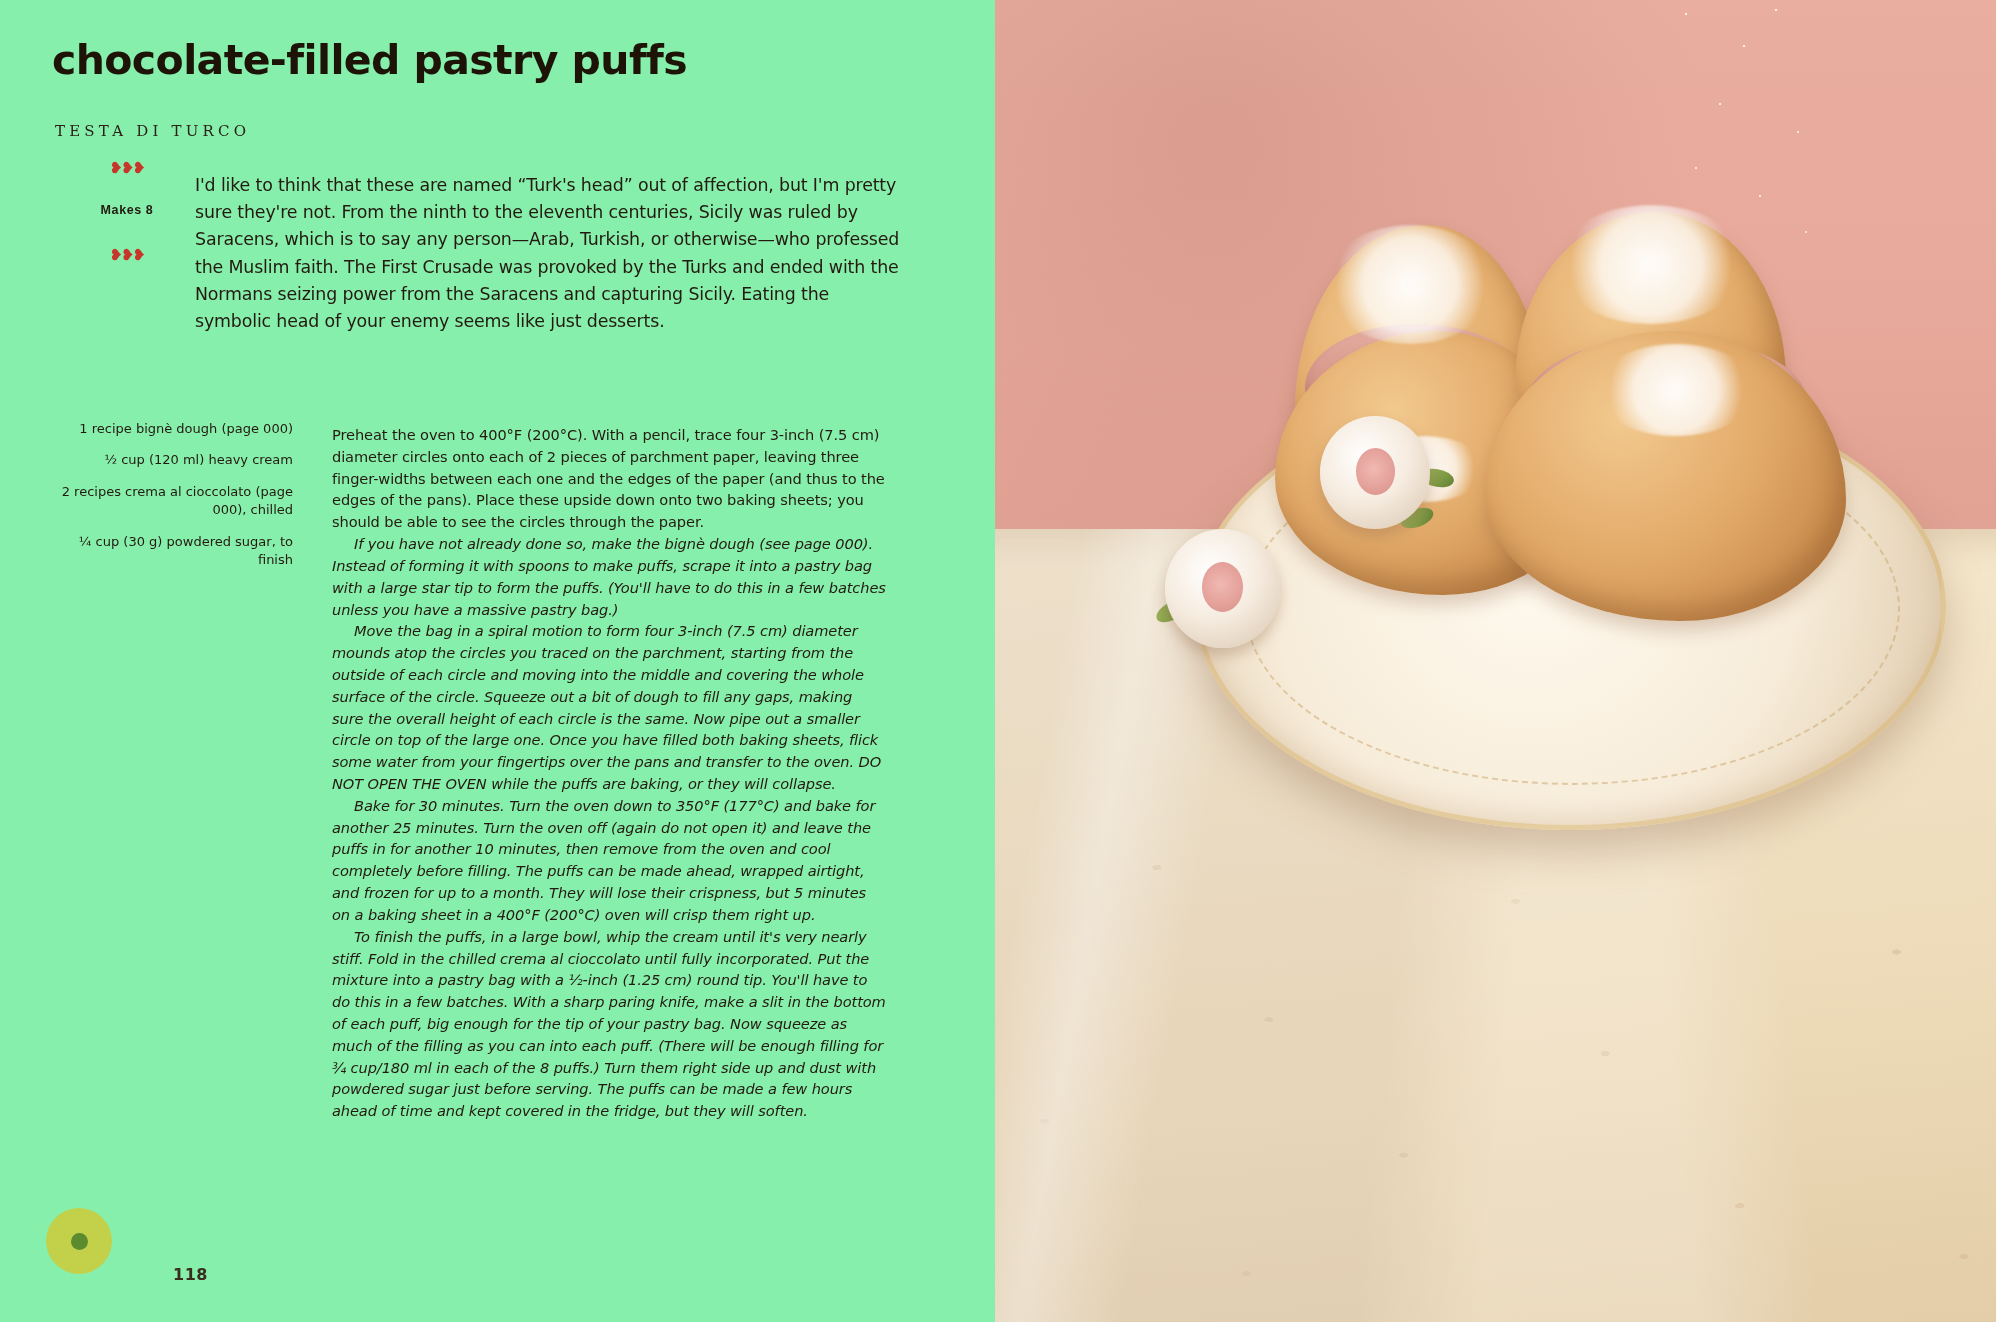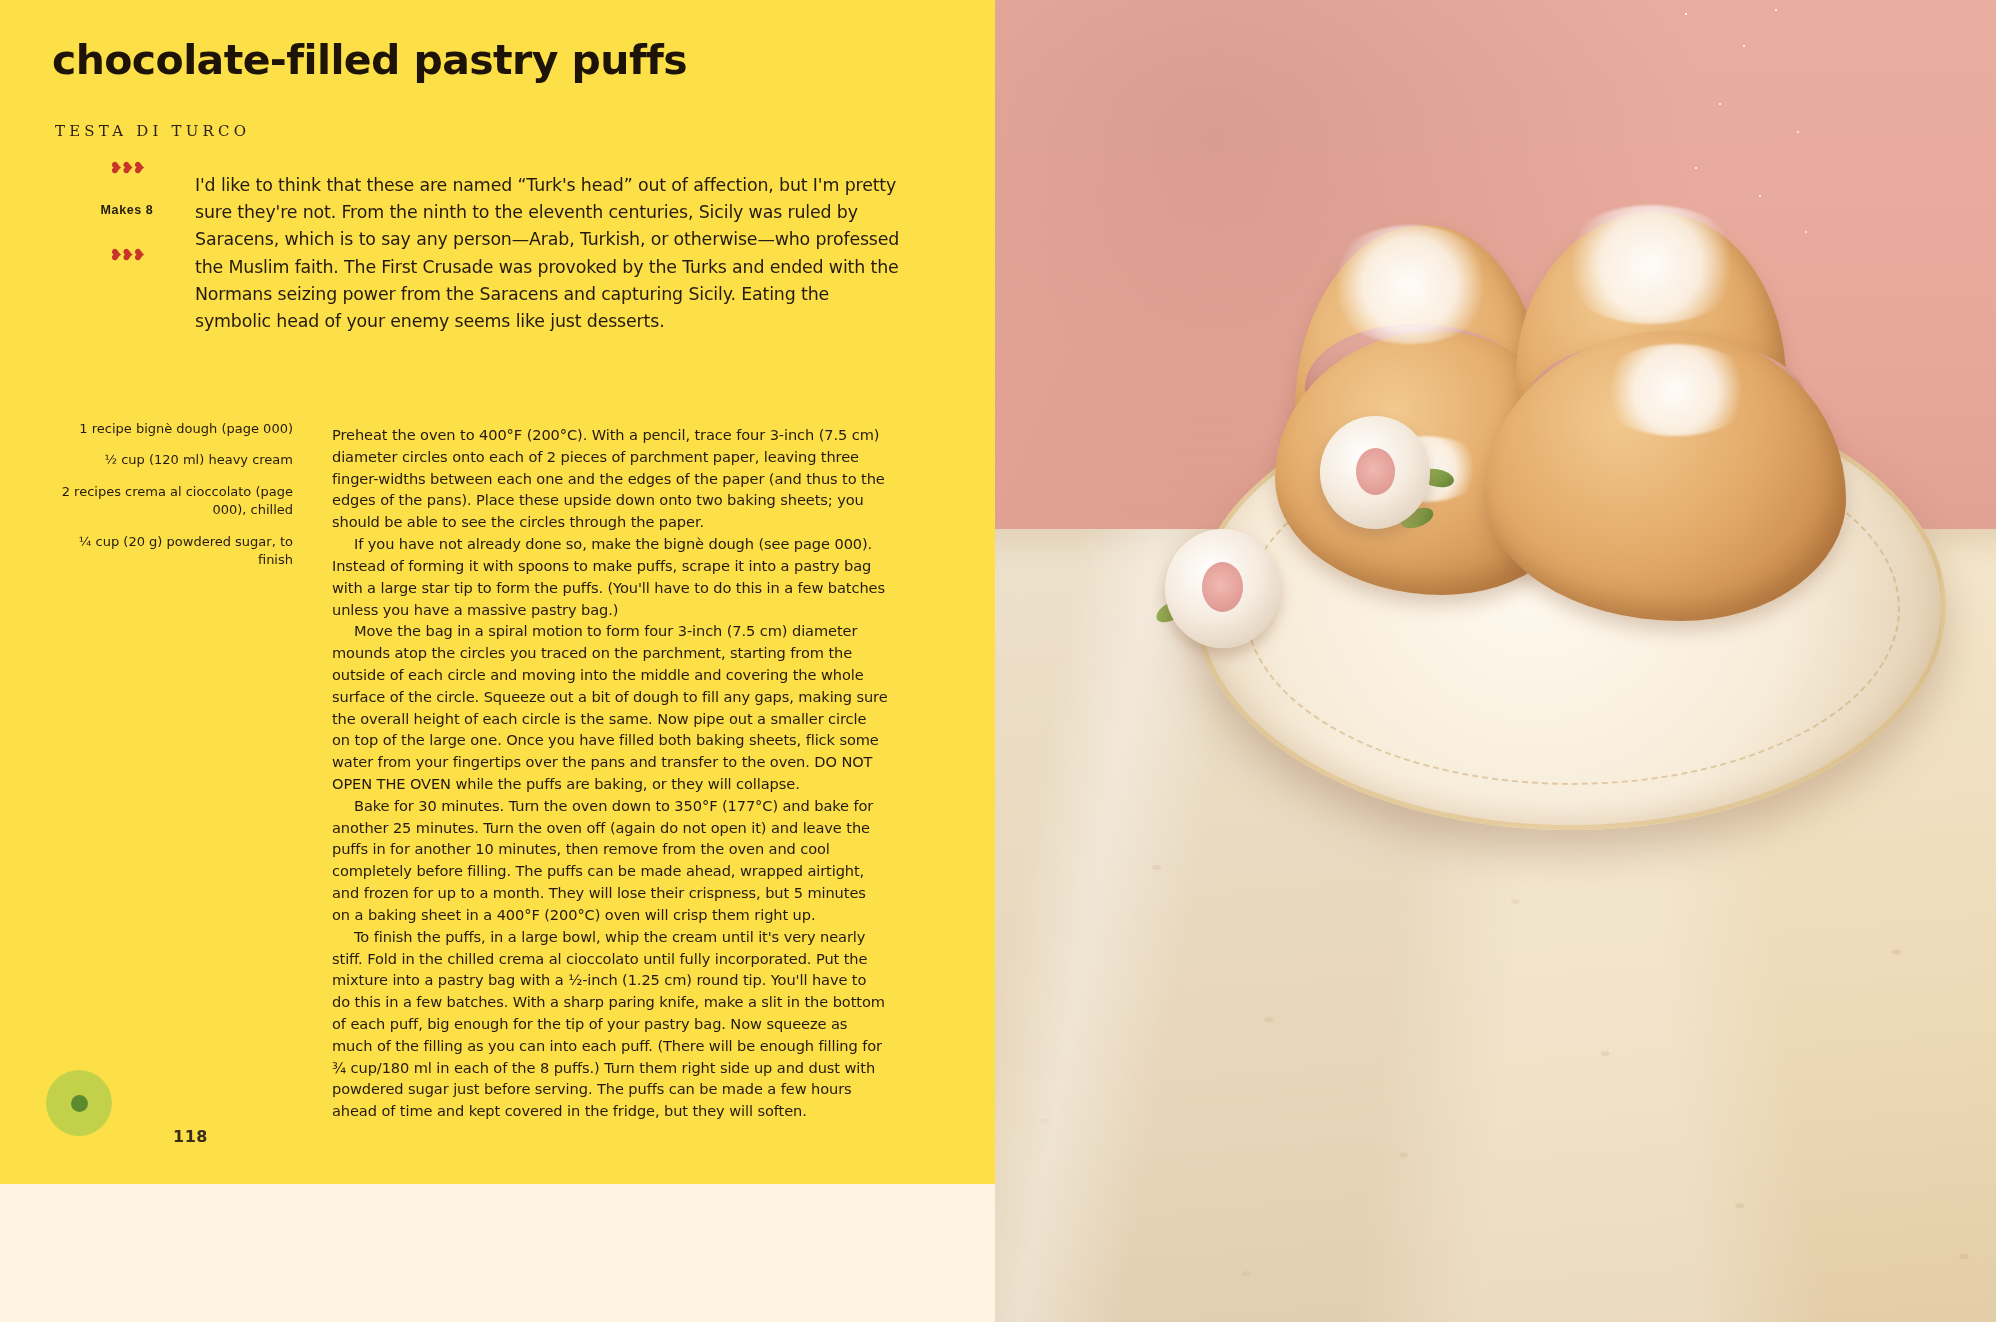--- a/index.html
+++ b/index.html
@@ -20,22 +20,22 @@
     width: 1996px;
     height: 1322px;
     display: flex;
     background: #fdf4e3;
   }
 
   
   .page-left {
     position: relative;
     width: 995px;
-    height: 1184px;
-    background: #fde047;
+    height: 1322px;
+    background: #86efac;
     flex: 0 0 995px;
   }
 
   .title {
     position: absolute;
     left: 52px;
     top: 36px;
     font-size: 41px;
     font-weight: 700;
     letter-spacing: -0.6px;
@@ -109,21 +109,21 @@
     left: 332px;
     top: 424px;
     width: 556px;
     font-size: 14.6px;
     line-height: 1.495;
     font-family: "DejaVu Sans", sans-serif;
     color: #241a10;
     letter-spacing: -0.1px;
   }
   .method p { margin: 0; }
-  .method p + p { text-indent: 22px; }
+  .method p + p { text-indent: 22px; font-style: italic; }
 
   .dot-badge {
     position: absolute;
     left: 46px;
     bottom: 48px;
     width: 66px;
     height: 66px;
     border-radius: 50%;
     background: #c3d14a;
     display: flex;
@@ -348,21 +348,21 @@
     </div>
 
     <div class="headnote">
       <p>I'd like to think that these are named “Turk's head” out of affection, but I'm pretty sure they're not. From the ninth to the eleventh centuries, Sicily was ruled by Saracens, which is to say any person—Arab, Turkish, or otherwise—who professed the Muslim faith. The First Crusade was provoked by the Turks and ended with the Normans seizing power from the Saracens and capturing Sicily. Eating the symbolic head of your enemy seems like just desserts.</p>
     </div>
 
     <div class="ingredients">
       <div class="ing">1 recipe bignè dough (page 000)</div>
       <div class="ing">½ cup (120 ml) heavy cream</div>
       <div class="ing">2 recipes crema al cioccolato (page 000), chilled</div>
-      <div class="ing">¼ cup (20 g) powdered sugar, to finish</div>
+      <div class="ing">¼ cup (30 g) powdered sugar, to finish</div>
     </div>
 
     <div class="method">
       <p>Preheat the oven to 400°F (200°C). With a pencil, trace four 3-inch (7.5 cm) diameter circles onto each of 2 pieces of parchment paper, leaving three finger-widths between each one and the edges of the paper (and thus to the edges of the pans). Place these upside down onto two baking sheets; you should be able to see the circles through the paper.</p>
       <p>If you have not already done so, make the bignè dough (see page 000). Instead of forming it with spoons to make puffs, scrape it into a pastry bag with a large star tip to form the puffs. (You'll have to do this in a few batches unless you have a massive pastry bag.)</p>
       <p>Move the bag in a spiral motion to form four 3-inch (7.5 cm) diameter mounds atop the circles you traced on the parchment, starting from the outside of each circle and moving into the middle and covering the whole surface of the circle. Squeeze out a bit of dough to fill any gaps, making sure the overall height of each circle is the same. Now pipe out a smaller circle on top of the large one. Once you have filled both baking sheets, flick some water from your fingertips over the pans and transfer to the oven. DO NOT OPEN THE OVEN while the puffs are baking, or they will collapse.</p>
       <p>Bake for 30 minutes. Turn the oven down to 350°F (177°C) and bake for another 25 minutes. Turn the oven off (again do not open it) and leave the puffs in for another 10 minutes, then remove from the oven and cool completely before filling. The puffs can be made ahead, wrapped airtight, and frozen for up to a month. They will lose their crispness, but 5 minutes on a baking sheet in a 400°F (200°C) oven will crisp them right up.</p>
       <p>To finish the puffs, in a large bowl, whip the cream until it's very nearly stiff. Fold in the chilled crema al cioccolato until fully incorporated. Put the mixture into a pastry bag with a ½-inch (1.25 cm) round tip. You'll have to do this in a few batches. With a sharp paring knife, make a slit in the bottom of each puff, big enough for the tip of your pastry bag. Now squeeze as much of the filling as you can into each puff. (There will be enough filling for ¾ cup/180 ml in each of the 8 puffs.) Turn them right side up and dust with powdered sugar just before serving. The puffs can be made a few hours ahead of time and kept covered in the fridge, but they will soften.</p>
     </div>
 

